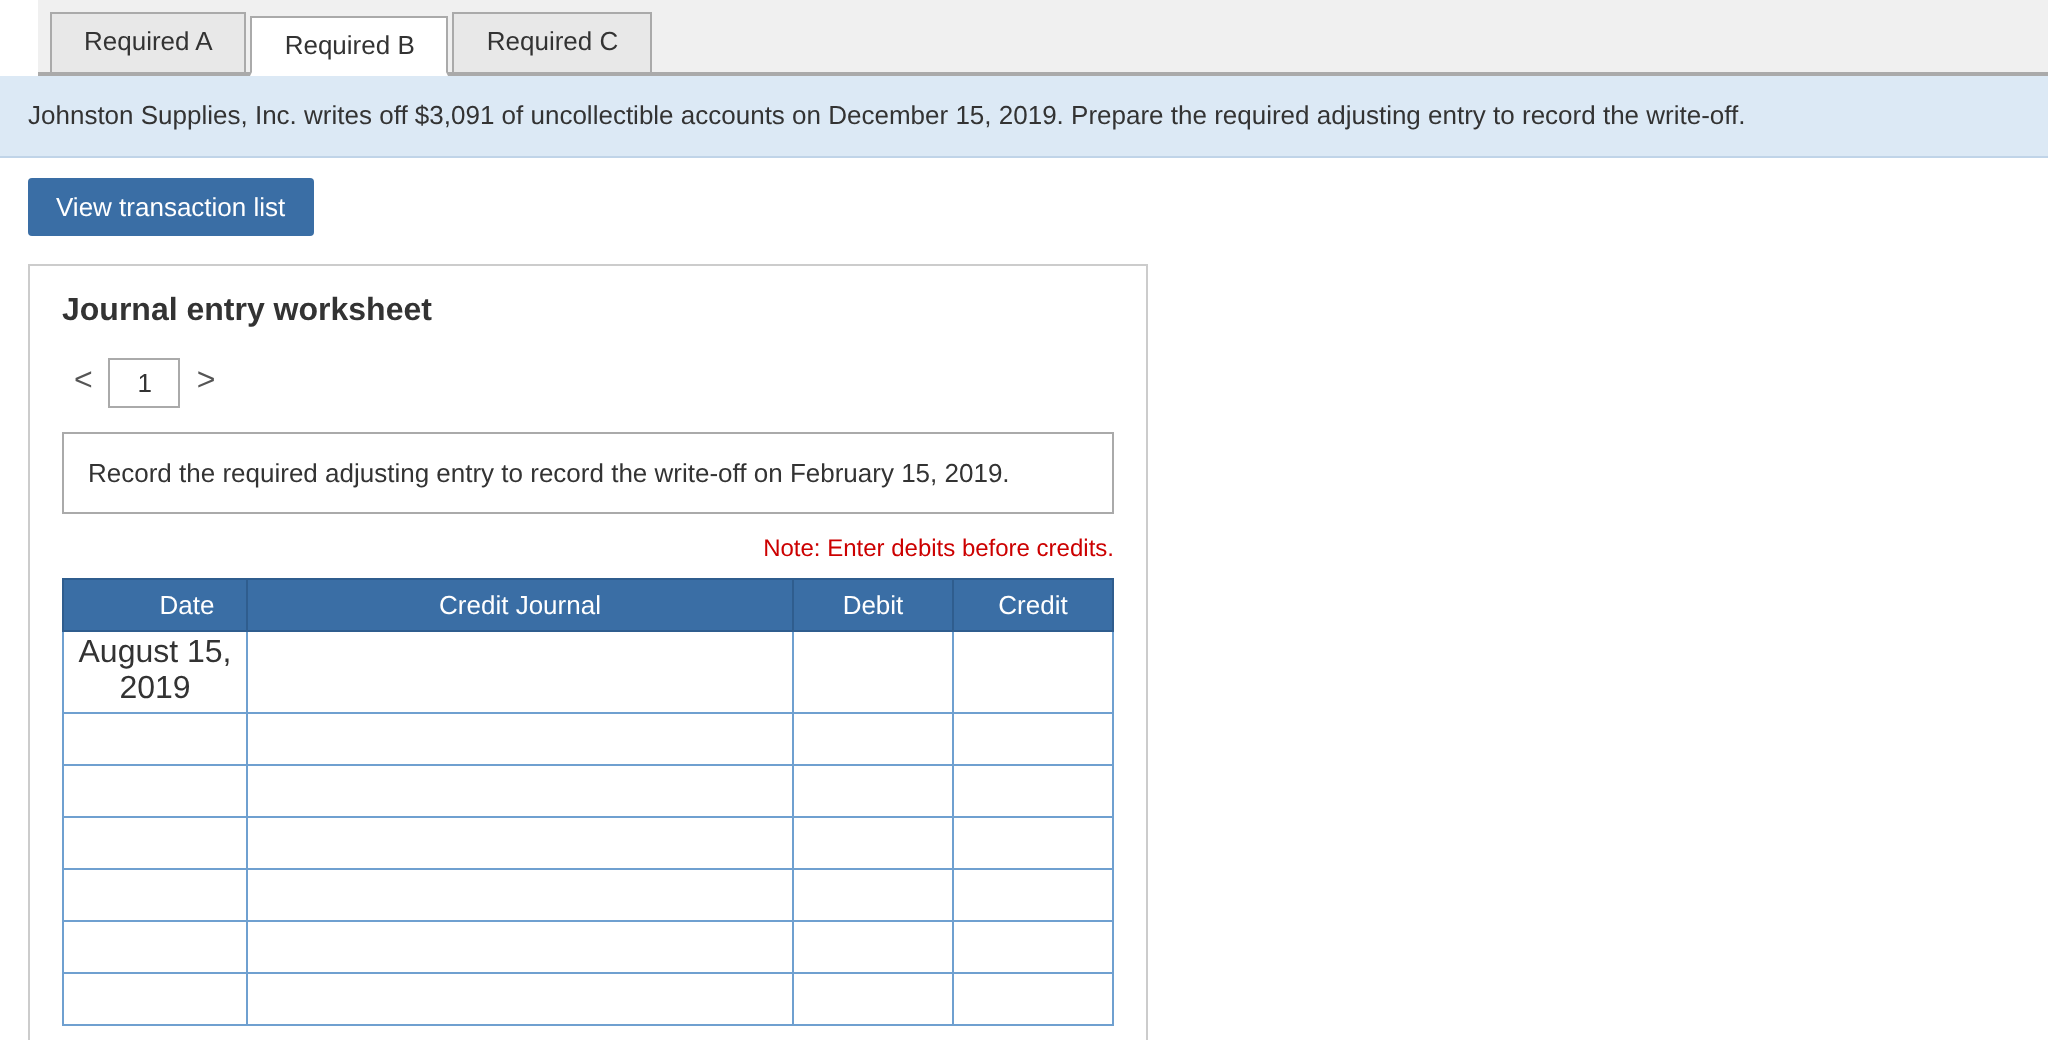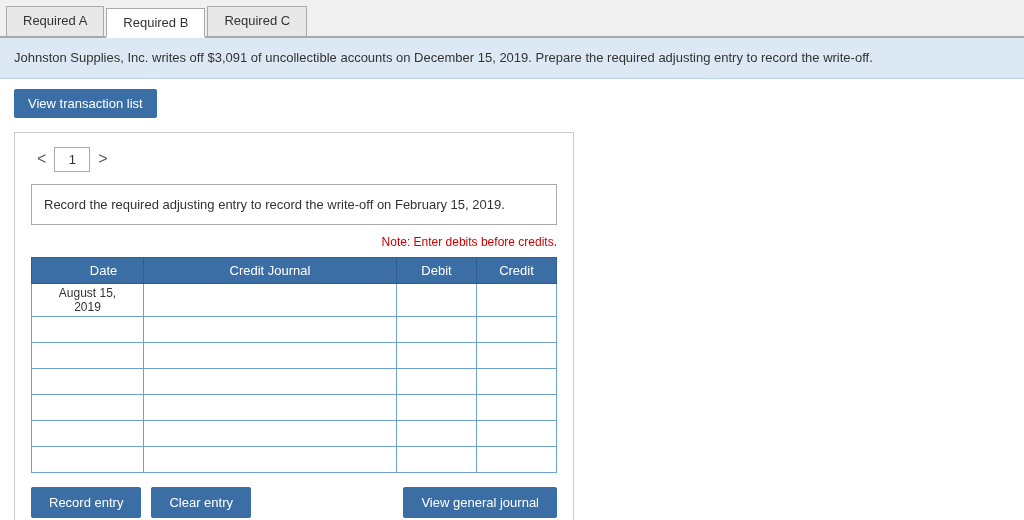--- a/index.html
+++ b/index.html
@@ -12,20 +12,21 @@
       min-height: 520px;
     }
 
     
     .tabs-bar {
       display: flex;
       border-bottom: 2px solid #aaa;
       padding-top: 6px;
       padding-left: 6px;
       background: #f0f0f0;
+      margin-left: 19px;
     }
     .tab {
       padding: 6px 16px;
       cursor: pointer;
       border: 1px solid #aaa;
       border-bottom: none;
       background: #e8e8e8;
       margin-right: 2px;
       font-size: 13px;
     }
@@ -121,21 +122,21 @@
       font-size: 13px;
     }
     .journal-table th {
       background: #3a6ea5;
       color: #fff;
       padding: 5px 8px;
       text-align: center;
       border: 1px solid #2f5d8e;
       font-weight: normal;
     }
-    .journal-table th.date-col { width: 112px; padding-left: 40px; }
+    .journal-table th.date-col { width: 92px; padding-left: 40px; }
     .journal-table th.gj-col { }
     .journal-table th.debit-col { width: 80px; }
     .journal-table th.credit-col { width: 80px; }
 
     .journal-table td {
       border: 1px solid #6fa0d0;
       padding: 0;
       height: 26px;
       vertical-align: middle;
     }
@@ -188,20 +189,21 @@
 
 <div class="info-box">
   <span>Johnston Supplies, Inc. writes off $3,091 of uncollectible accounts on December 15, 2019. Prepare the required adjusting entry to record the write-off.</span>
 </div>
 
 
 <button class="view-transaction-btn">View transaction list</button>
 
 
 <div class="worksheet-container">
+  <div class="worksheet-title">Journal entry worksheet</div>
 
   <div class="nav-row">
     <span class="nav-arrow">&lt;</span>
     <div class="page-box">1</div>
     <span class="nav-arrow">&gt;</span>
   </div>
 
   <div class="instructions-box">
     <span>Record the required adjusting entry to record the write-off on February 15, 2019.</span>
   </div>
@@ -212,21 +214,21 @@
     <thead>
       <tr>
         <th class="date-col">Date</th>
         <th class="gj-col">Credit Journal</th>
         <th class="debit-col">Debit</th>
         <th class="credit-col">Credit</th>
       </tr>
     </thead>
     <tbody id="journal-tbody">
     <tr>
-          <td class="date-cell" style="font-size: 12px; text-align: center;">August 15,<br>2019</td>
+          <td class="date-cell" style="font-size: 16px; text-align: center;">August 15,<br>2019</td>
           <td><input type="text" style=""></td>
           <td><input type="text" style=""></td>
           <td><input type="text" style=""></td>
         </tr>
         <tr>
           <td class="date-cell"></td>
           <td><input type="text" style=""></td>
           <td><input type="text" style=""></td>
           <td><input type="text" style=""></td>
         </tr>

